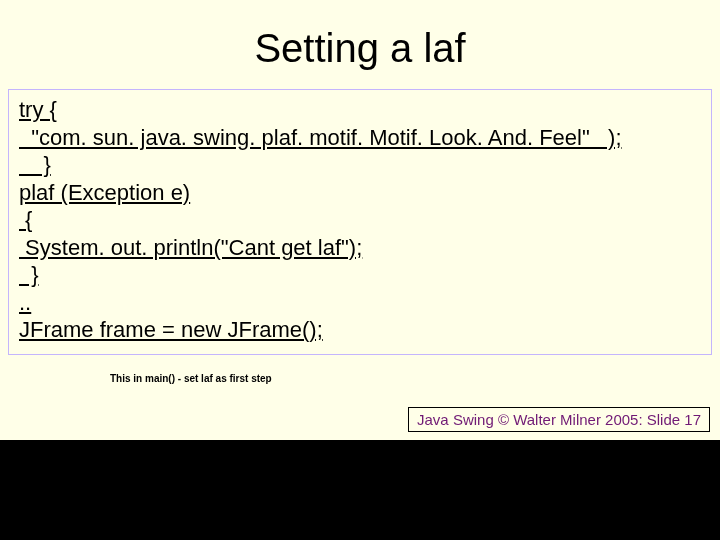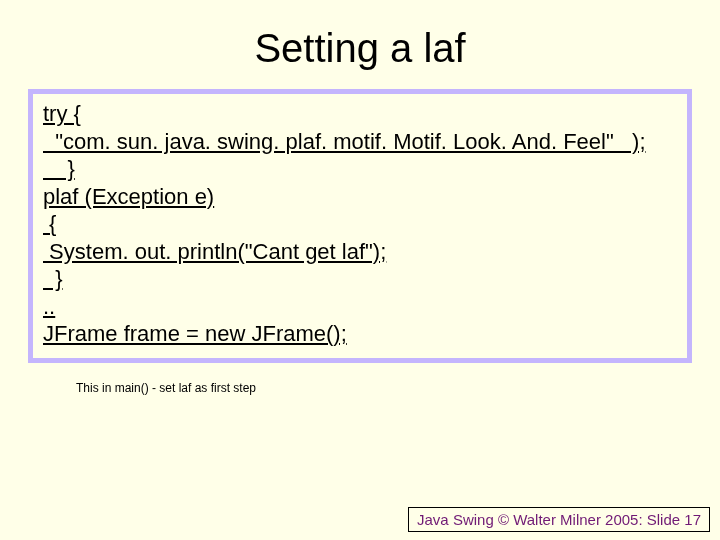--- a/index.html
+++ b/index.html
@@ -6,50 +6,50 @@
     margin: 0;
     padding: 0;
     width: 720px;
     height: 540px;
     background: #000;
     font-family: Arial, Helvetica, sans-serif;
   }
   .slide {
     position: relative;
     width: 720px;
-    height: 540px;
+    height: 440px;
     background: #ffffe8;
     box-sizing: border-box;
   }
   .title {
     text-align: center;
     font-size: 40px;
     color: #000;
     padding-top: 26px;
     padding-bottom: 18px;
     font-weight: normal;
   }
   .code-box {
-    margin: 0 28px;
-    border: 5px solid #c4b5fd;
+    margin: 0 8px;
+    border: 1px solid #c4b5fd;
     padding: 6px 10px 10px 10px;
     line-height: 1.25;
   }
   .code-line {
     font-size: 22px;
     color: #000;
     text-decoration: underline;
     white-space: pre;
   }
   .note {
-    margin: 18px 0 0 76px;
-    font-size: 12px;
+    margin: 18px 0 0 110px;
+    font-size: 10px;
     color: #000;
     line-height: 1.25;
-    font-weight: normal;
+    font-weight: bold;
   }
   .footer {
     position: absolute;
     right: 10px;
     bottom: 8px;
     border: 1px solid #000;
     padding: 3px 8px;
     font-size: 15px;
     color: #701a75;
     background: #ffffe8;

